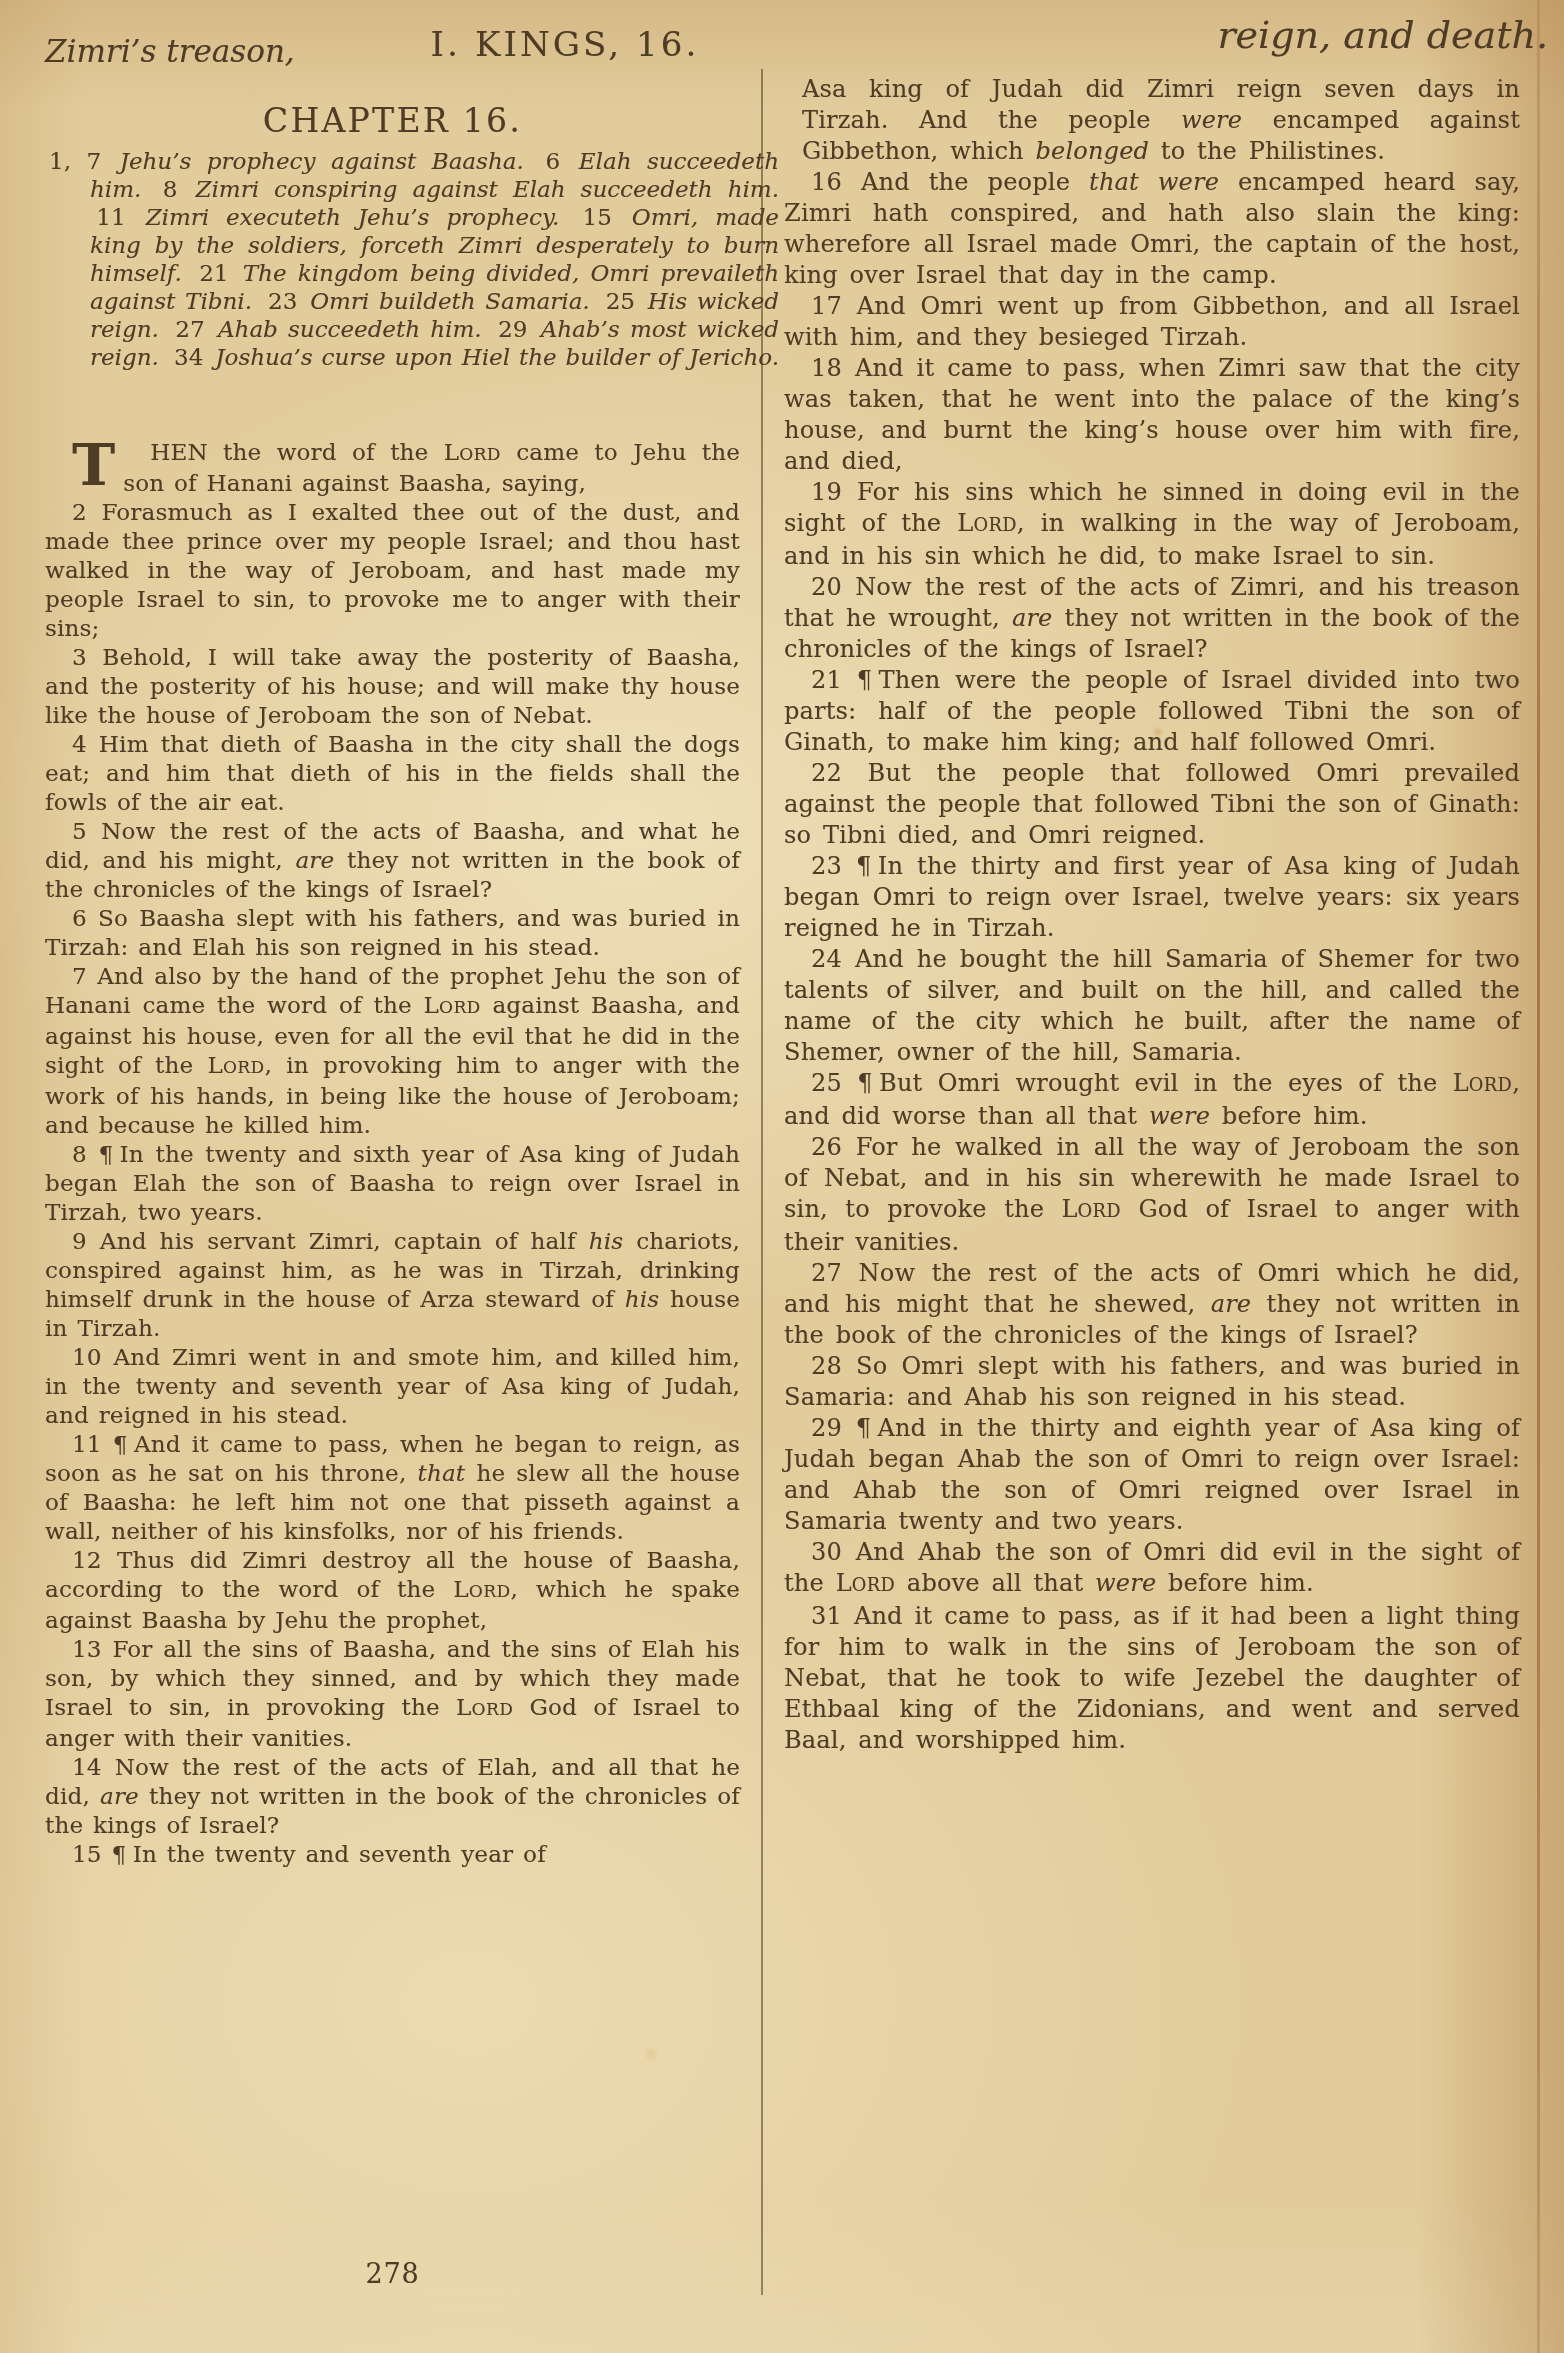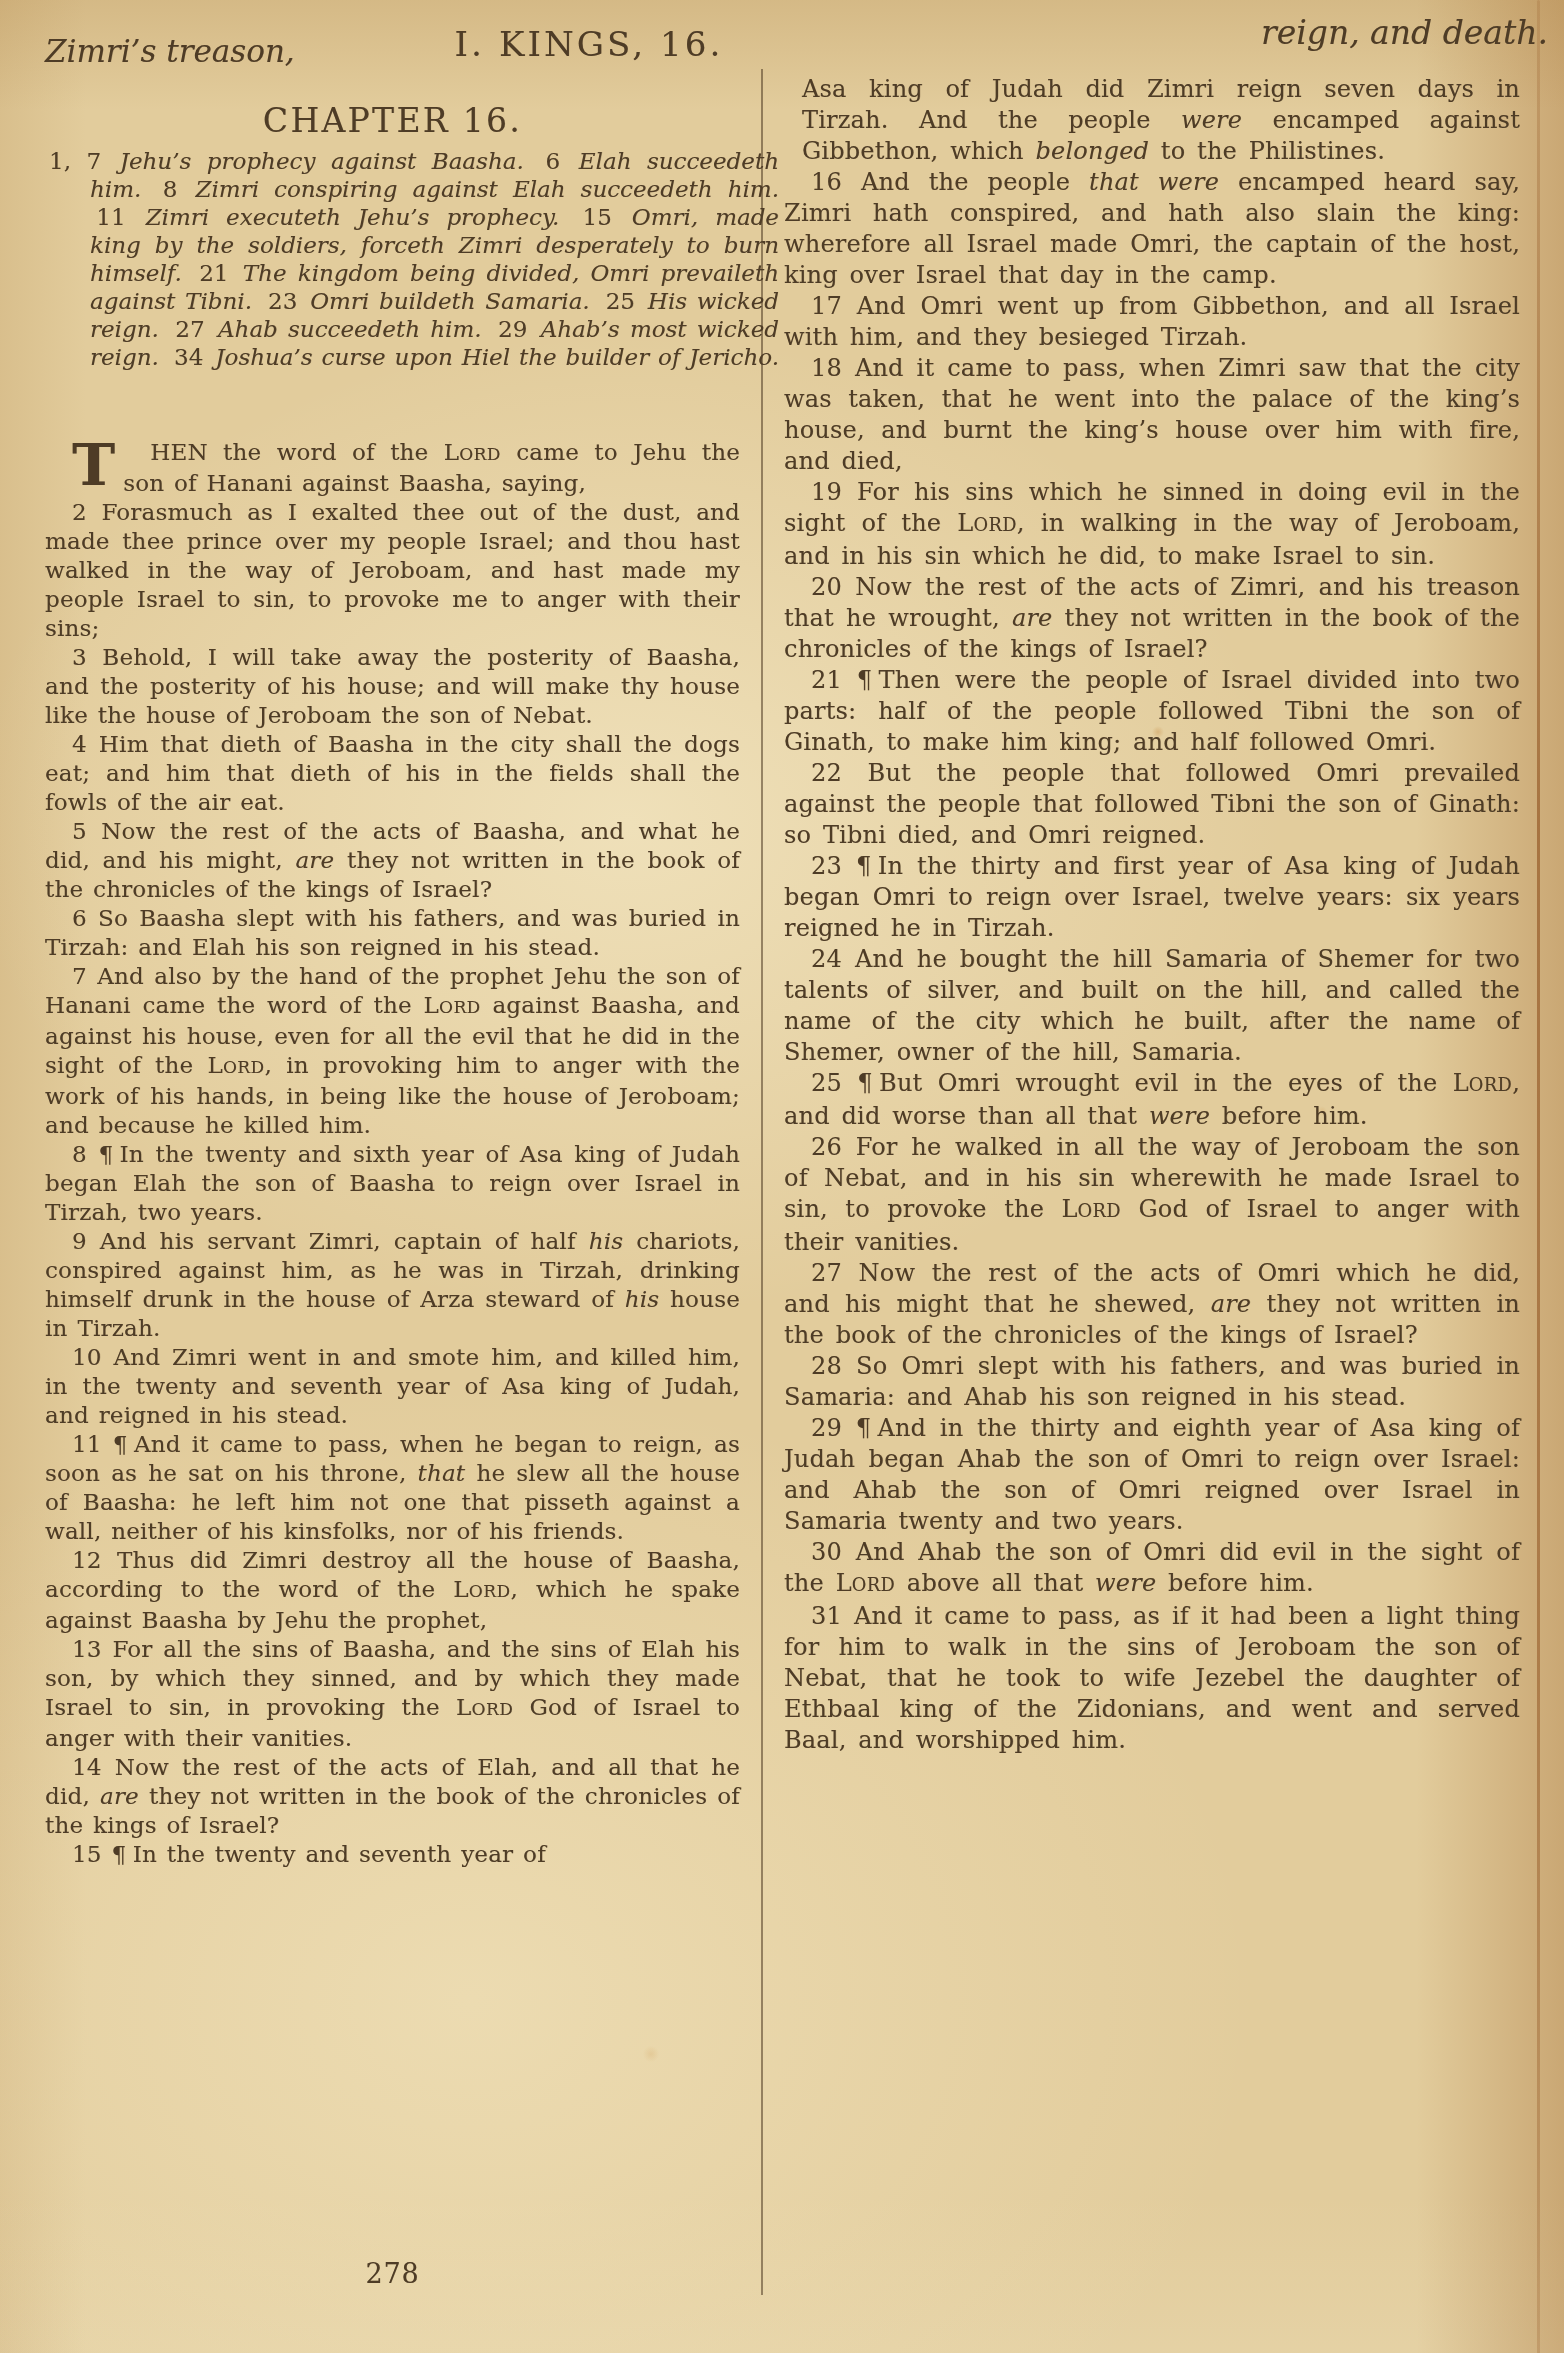--- a/index.html
+++ b/index.html
@@ -27,24 +27,24 @@
     position:absolute;top:0;left:1537px;width:3.1px;height:100%;
     background:linear-gradient(to bottom, rgba(150,90,40,.22), rgba(138,74,24,.58) 35%, rgba(138,74,24,.50) 70%, rgba(150,90,40,.25));
     border-radius:1.6px;
   }
   .divider{
     position:absolute;left:761px;top:69px;width:1.6px;height:2226px;
     background:rgba(78,58,34,.55);
   }
   .rh{position:absolute;font-style:italic;white-space:nowrap;text-align:right;}
   #rh-left{left:45px;top:33px;font-size:31px;}
-  #rh-right{right:17px;top:12.5px;font-size:33px;}
+  #rh-right{right:17px;top:12.5px;font-size:38px;}
   #title{
     position:absolute;left:0;top:23.5px;width:1130px;text-align:center;
-    font-size:34px;letter-spacing:3.1px;font-style:normal;white-space:nowrap;margin-left:24px;
+    font-size:34px;letter-spacing:3.1px;font-style:normal;white-space:nowrap;
   }
   #chap{
     position:absolute;left:45px;top:101px;width:695px;text-align:center;
     font-size:33px;letter-spacing:2.3px;
   }
   #summary{
     position:absolute;left:49px;top:147px;width:689px;
     font-size:23px;line-height:28px;font-style:italic;
     text-align:justify;padding-left:41px;text-indent:-41px;word-spacing:1.6px;
   }

